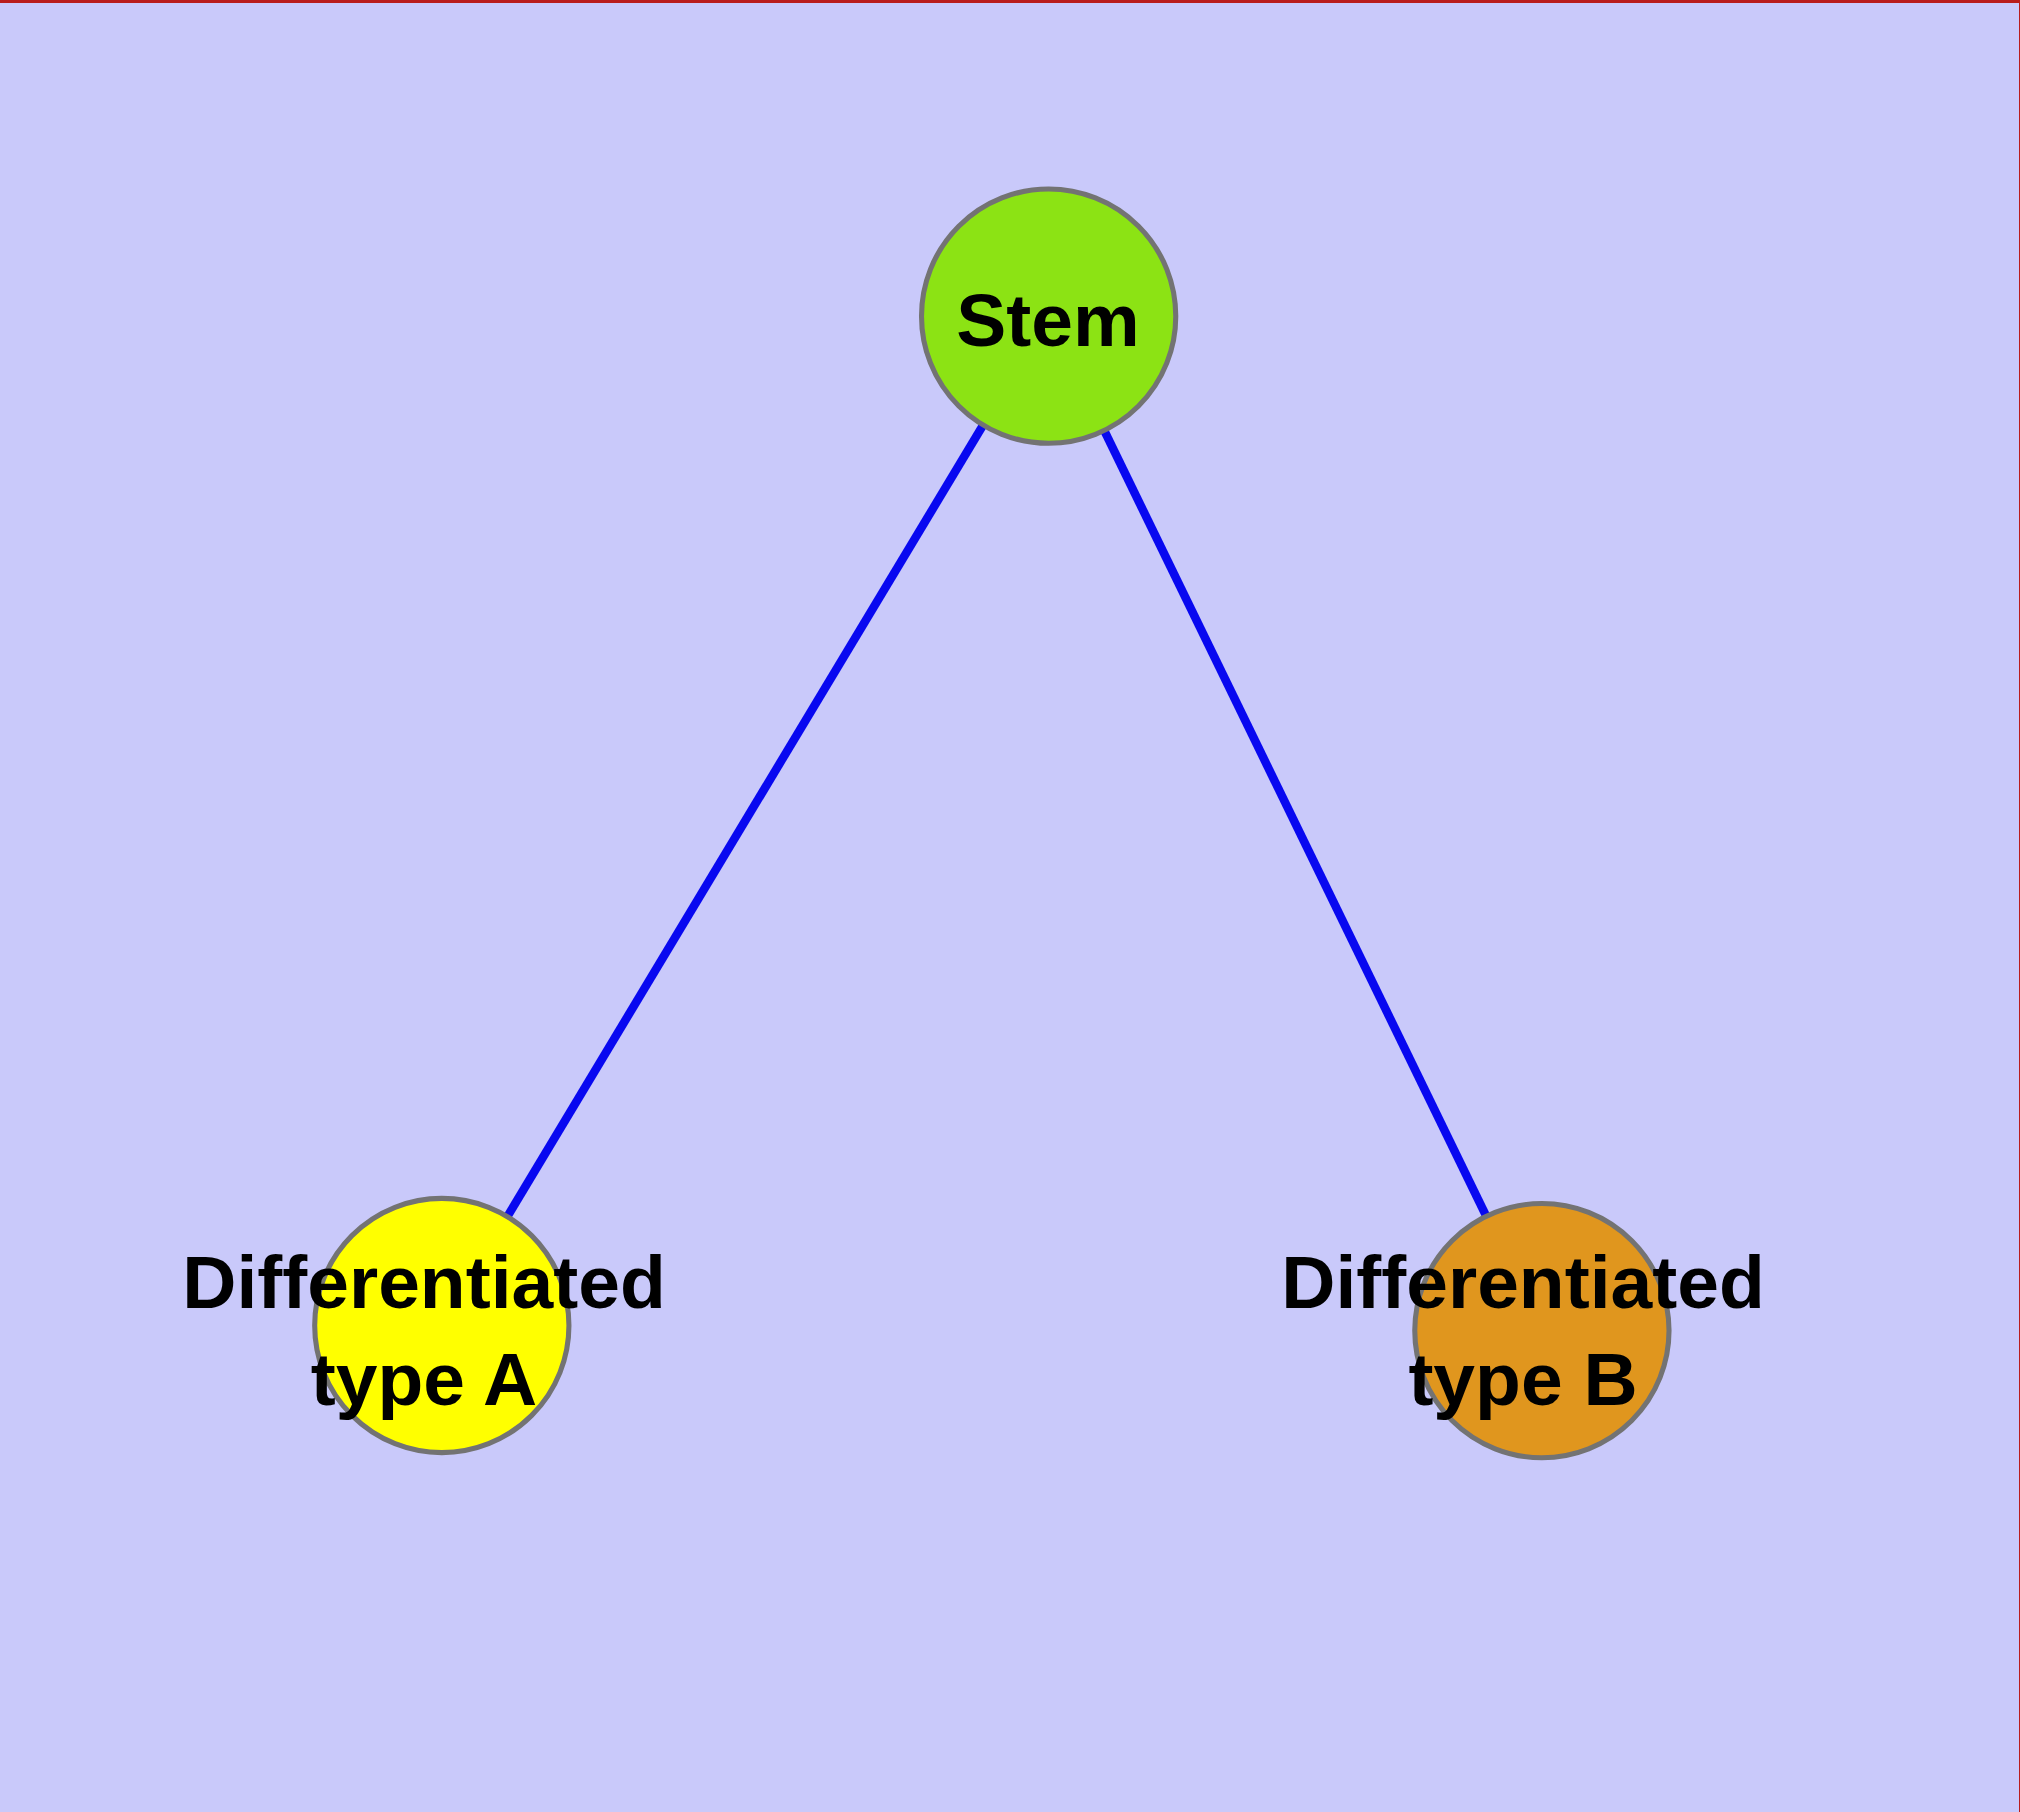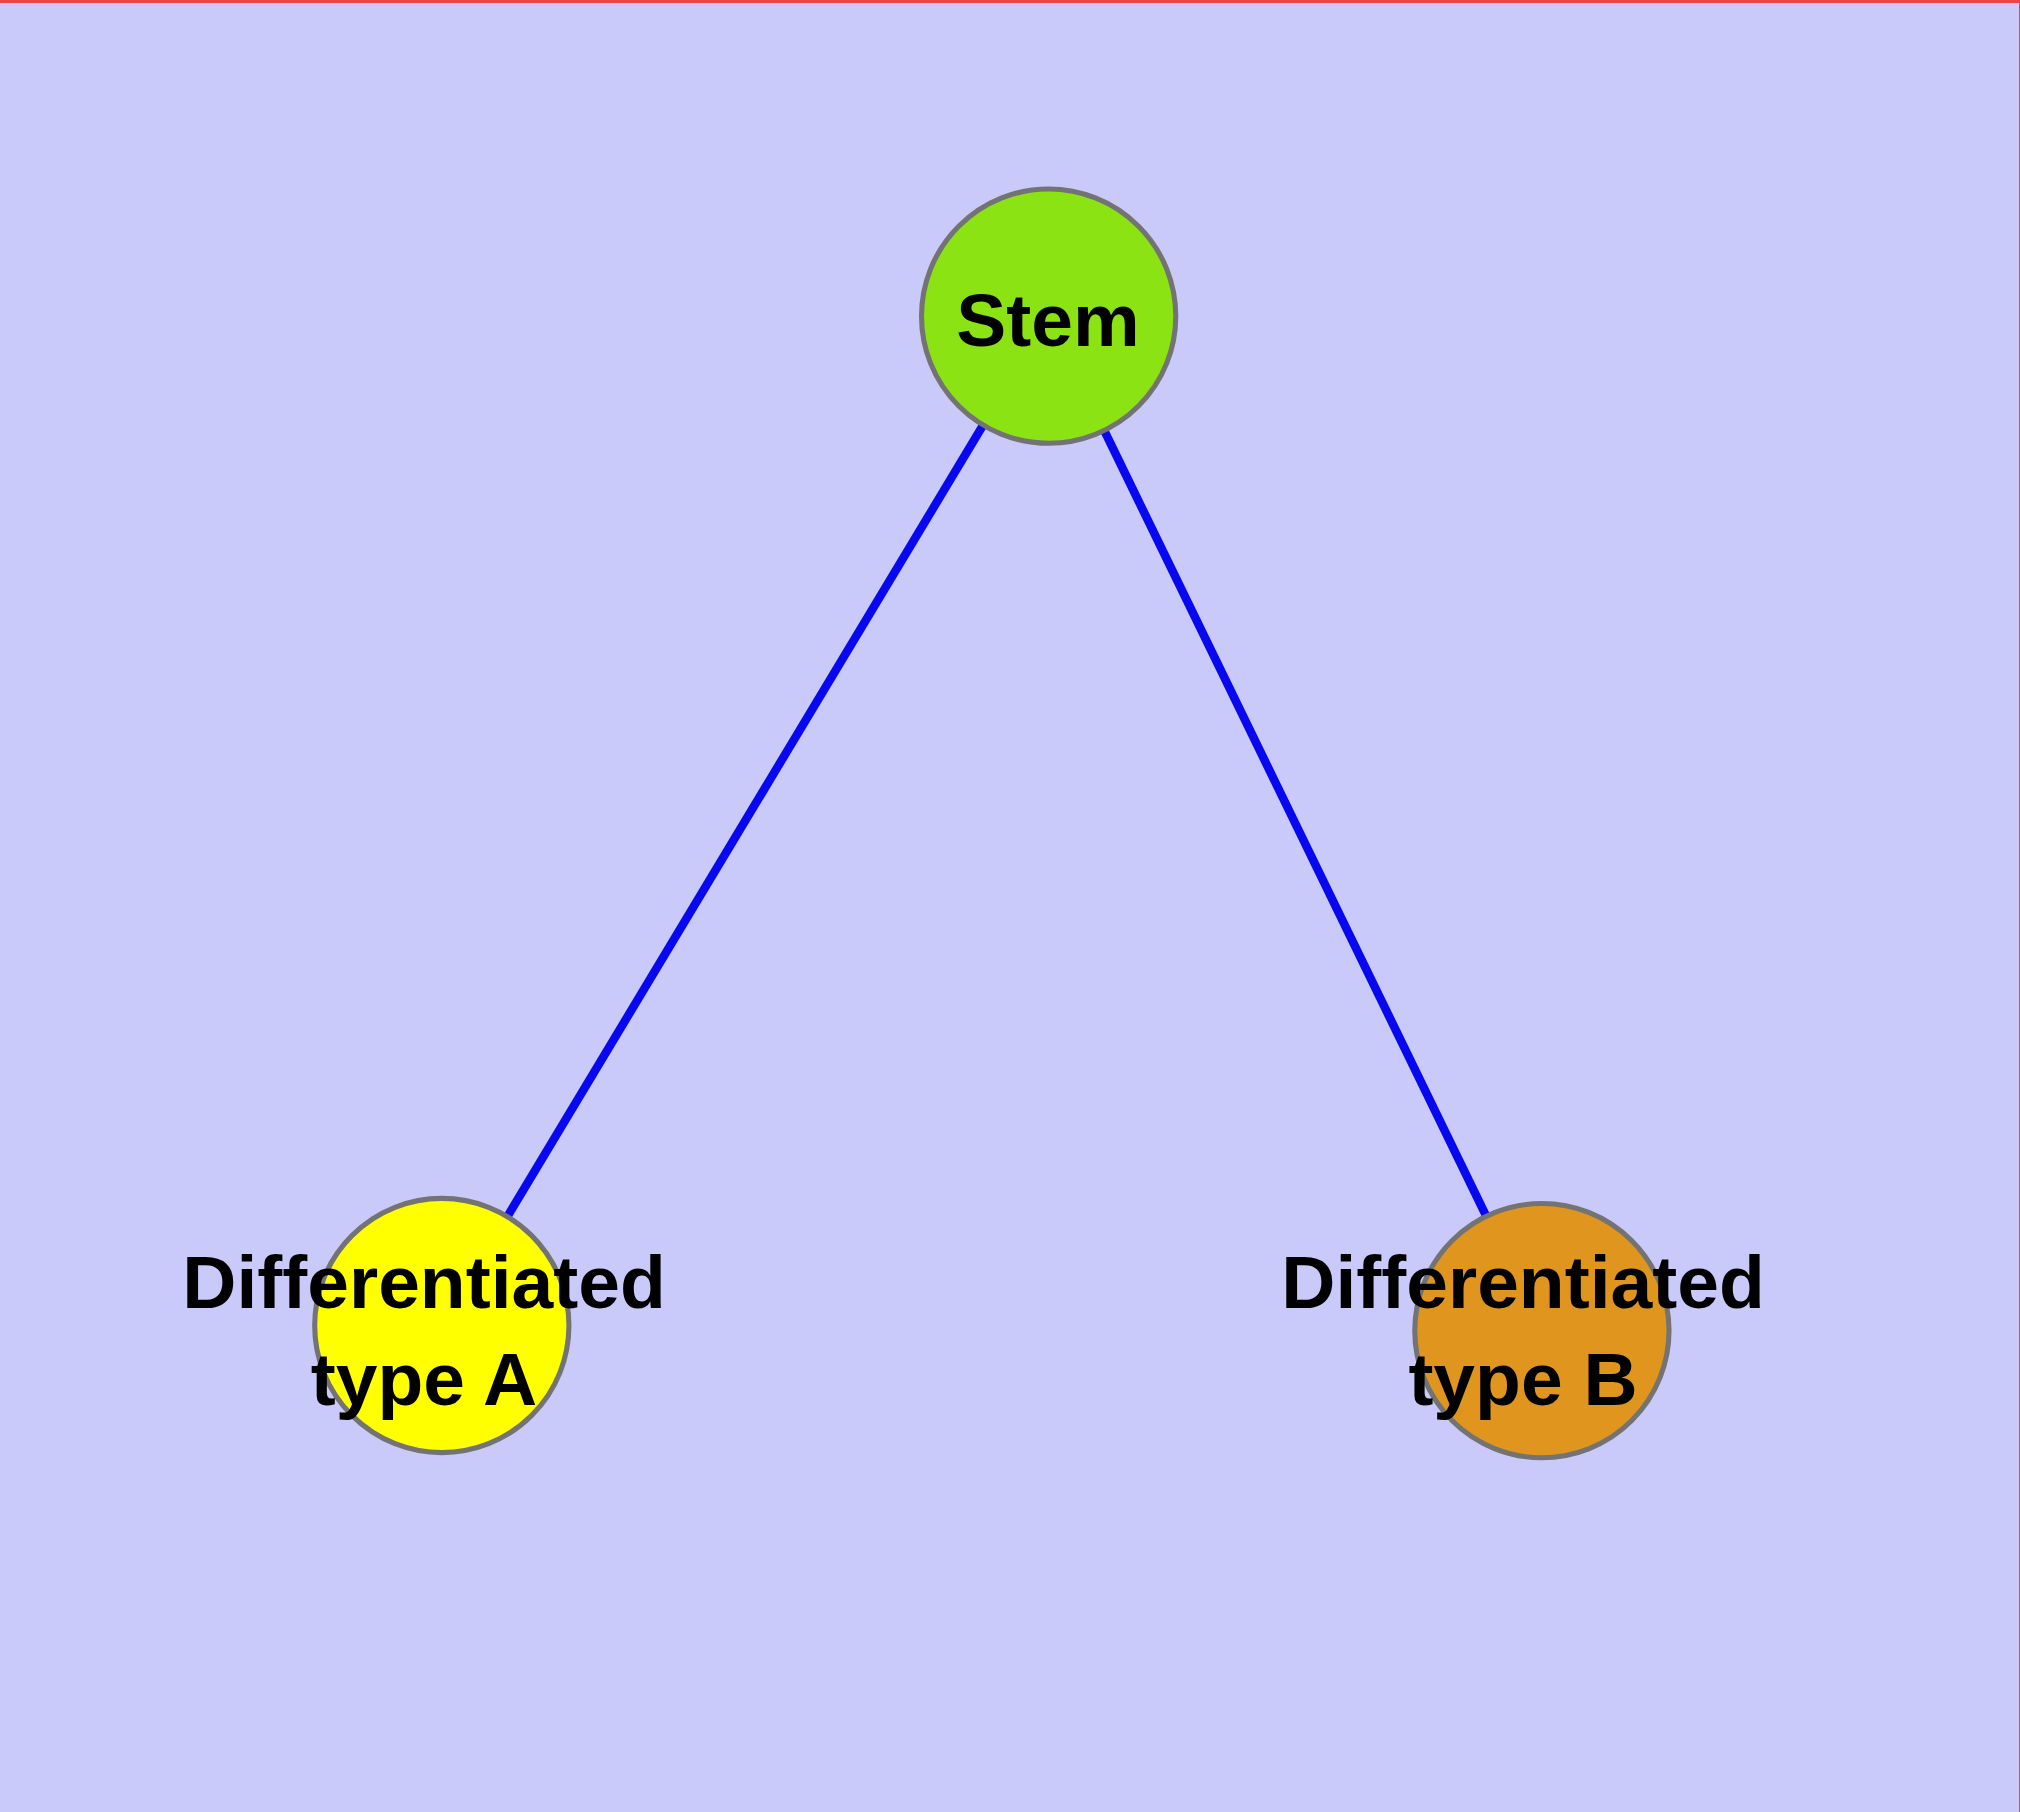--- a/index.html
+++ b/index.html
@@ -6,21 +6,21 @@
     margin: 0;
     padding: 0;
     background: #ffffff;
     font-family: "Liberation Sans", sans-serif;
   }
   .canvas {
     position: relative;
     width: 2021px;
     height: 1812px;
     overflow: hidden;
-    background: #ef4444;
+    background: #b91c1c;
   }
   .diagram-bg {
     position: absolute;
     left: 0;
     top: 2.5px;
     width: 2019px;
     height: 1810px;
   }
   .graph-svg {
     position: absolute;

